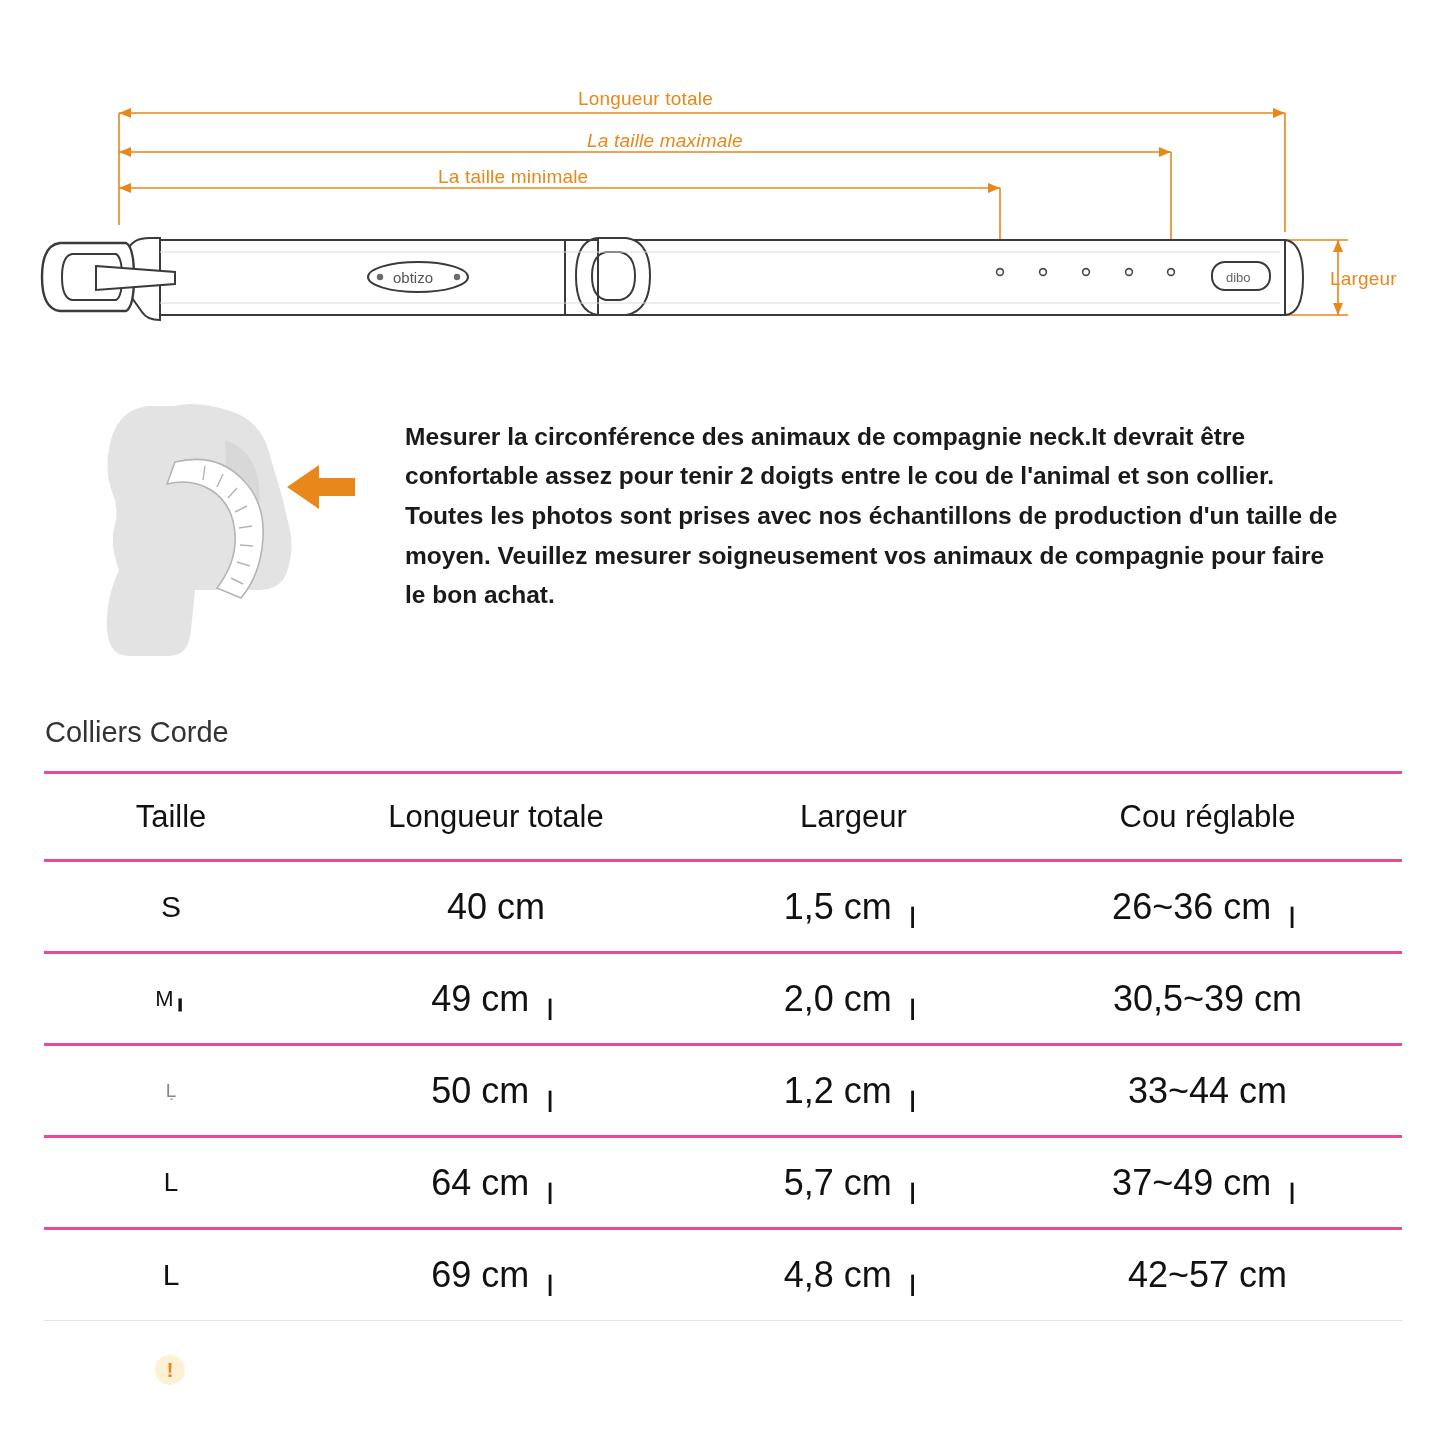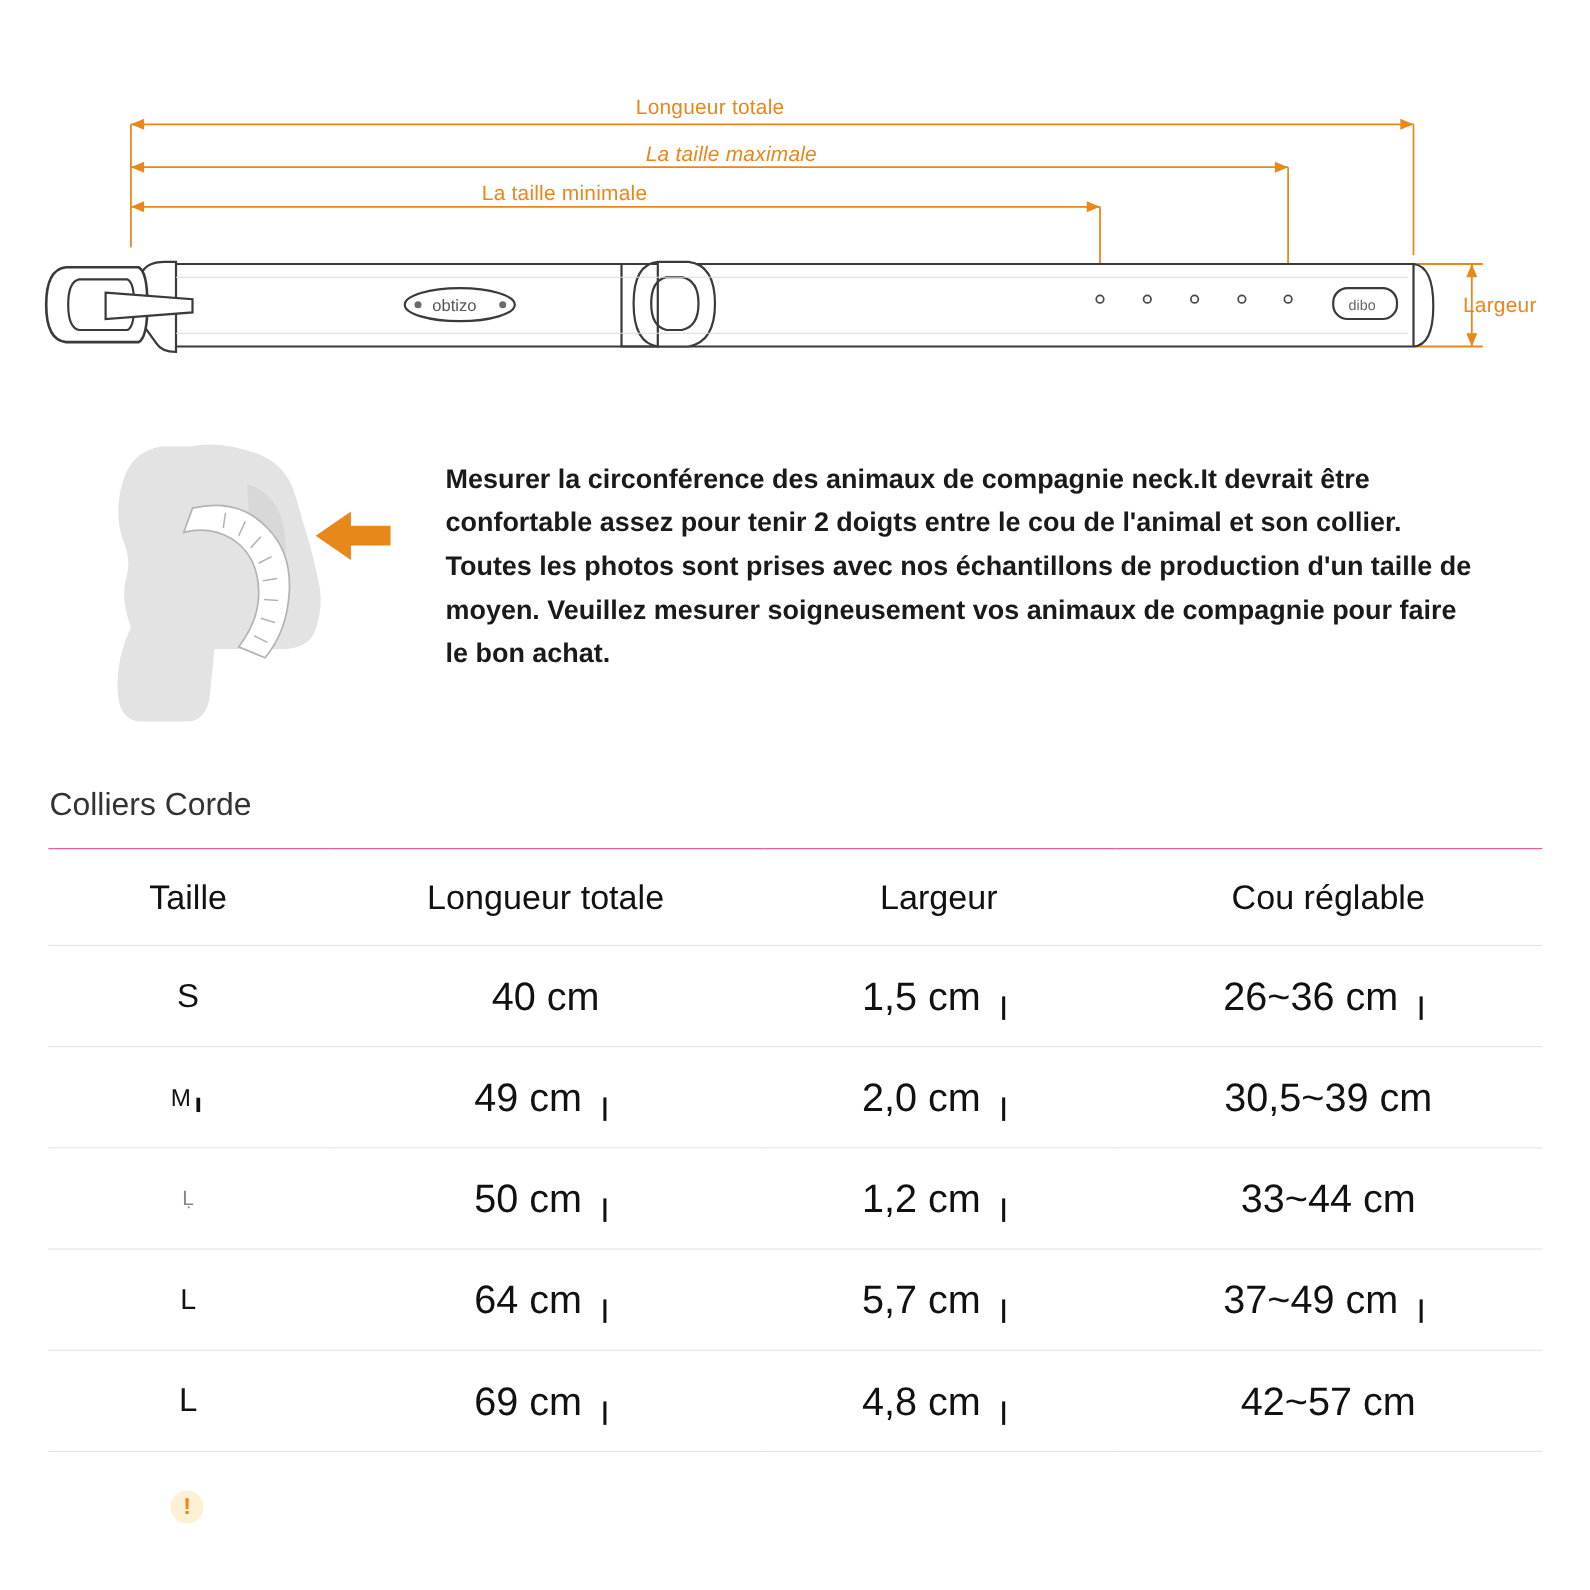--- a/index.html
+++ b/index.html
@@ -67,21 +67,21 @@
   }
   table {
     width: 1358px;
     margin: 0 auto;
     border-collapse: collapse;
     table-layout: fixed;
   }
   th, td {
     text-align: center;
     border-bottom: 1px solid #e3e3e3;
-    border-top: 1px solid #ec4899;
+    border-top: 3px solid #ec4899;
     color: #111;
     font-weight: 400;
     padding: 0;
   }
   thead th { height: 88px; font-size: 31px; }
   tbody td { height: 92px; font-size: 36px; }
   col.c1 { width: 255px; }
   col.c2 { width: 395px; }
   col.c3 { width: 320px; }
   col.c4 { width: 388px; }

